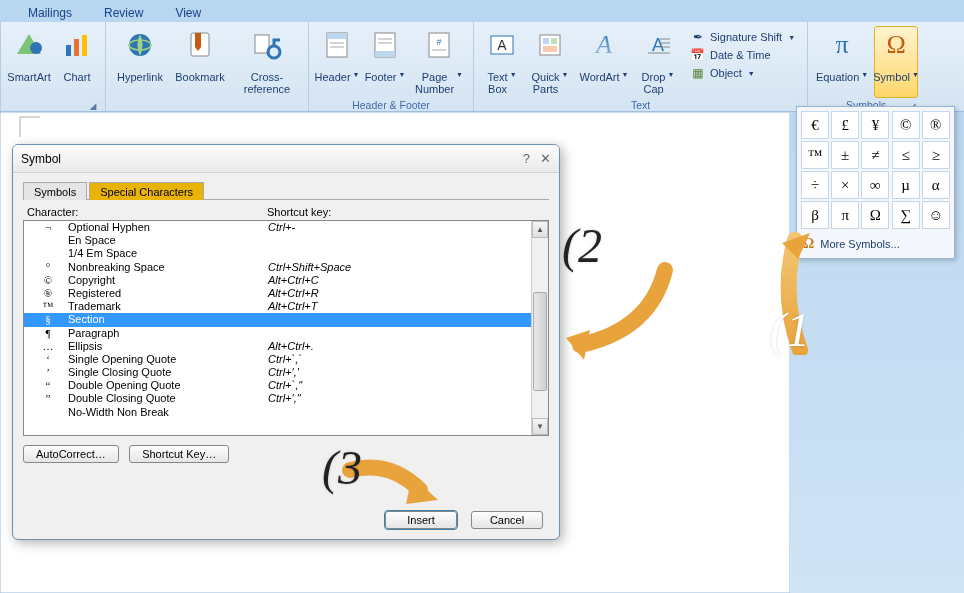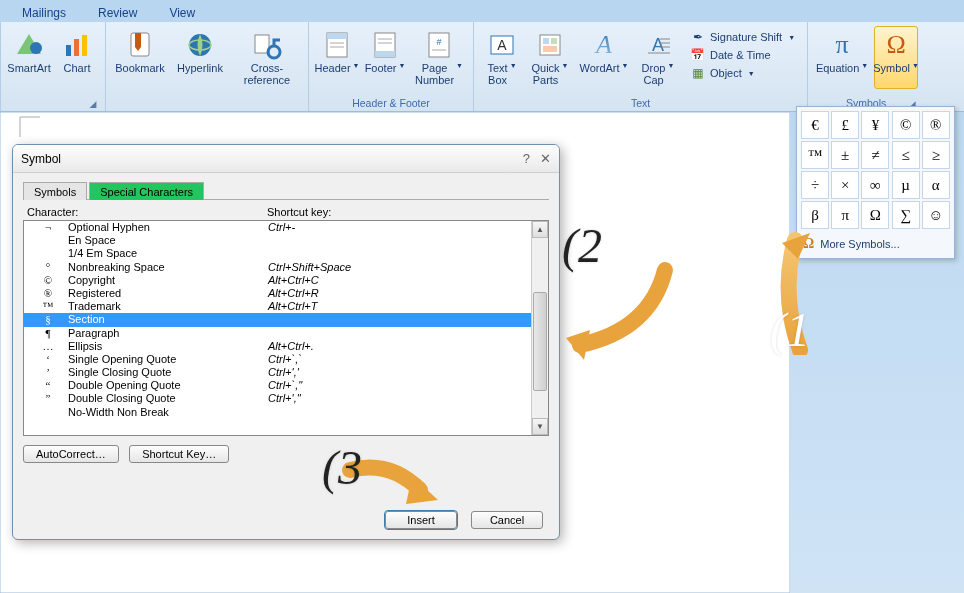--- a/index.html
+++ b/index.html
@@ -1,51 +1,51 @@
 <!DOCTYPE html>
 <html><head>
 <meta charset="utf-8">
 <style>
 * { box-sizing: border-box; margin: 0; padding: 0; font-family: "Segoe UI", Tahoma, sans-serif; }
 body { background: linear-gradient(to bottom, #b8d6f0 0%, #cfe3f5 100%); width: 964px; height: 593px; overflow: hidden; position: relative; }
 
 
-.ribbon-tabs { height: 22px; padding-left: 12px; display: flex; gap: 12px; align-items: flex-end; font-size: 12px; }
+.ribbon-tabs { height: 22px; padding-left: 18px; display: flex; gap: 12px; align-items: flex-end; font-size: 12px; }
 .ribbon-tab { padding: 3px 10px 2px; color: #15428b; cursor: pointer; }
 .ribbon { background: linear-gradient(to bottom, #e6f0fa, #d5e4f2); border-bottom: 1px solid #9ebee0; height: 90px; display: flex; }
 .group { border-right: 1px solid #b2cde5; padding: 2px 4px 0; display: flex; flex-direction: column; justify-content: space-between; }
 .group-body { display: flex; gap: 4px; align-items: flex-start; padding: 2px 2px 0; }
 .group-label { text-align: center; font-size: 10.5px; color: #3e6aab; padding: 1px 0 2px; position: relative; }
 .big-btn { display: flex; flex-direction: column; align-items: center; width: 56px; font-size: 11px; color: #1d3e72; cursor: pointer; padding: 2px 0; border: 1px solid transparent; border-radius: 3px; }
 .big-btn.wide { width: 70px; }
 .big-btn.narrow { width: 44px; }
 .big-btn:hover, .big-btn.active { background: linear-gradient(to bottom, #fff3cf, #ffd76b); border-color: #e0b228; }
 .big-btn .icon { width: 32px; height: 32px; display: flex; align-items: center; justify-content: center; font-size: 22px; }
-.big-btn .lbl { text-align: center; line-height: 1.1; margin-top: 1px; min-height: 24px; display: flex; align-items: flex-start; justify-content: center; }
+.big-btn .lbl { text-align: center; line-height: 1.1; margin-top: 10px; min-height: 24px; display: flex; align-items: flex-start; justify-content: center; }
 .small-rows { display: flex; flex-direction: column; gap: 0; font-size: 11px; color: #1d3e72; padding: 2px 4px; }
 .small-row { display: flex; align-items: center; gap: 4px; padding: 1px 2px; cursor: pointer; white-space: nowrap; }
 .small-row .si { width: 16px; height: 16px; display: inline-flex; align-items: center; justify-content: center; font-size: 12px; }
 .drop-tri { font-size: 7px; margin-left: 2px; }
 .dialog-launcher { position: absolute; right: 2px; bottom: 0; width: 12px; height: 12px; font-size: 9px; color: #5a7ba8; cursor: pointer; }
 
 
 .sym-panel { position: absolute; top: 106px; left: 796px; width: 159px; background: #f4f8fc; border: 1px solid #97b4d6; box-shadow: 2px 2px 5px rgba(0,0,0,0.2); padding: 4px; }
 .sym-grid { display: grid; grid-template-columns: repeat(5, 1fr); gap: 2px; }
 .sym-cell { width: 28px; height: 28px; border: 1px solid #c5d6e8; background: #fff; display: flex; align-items: center; justify-content: center; font-size: 15px; font-family: "Times New Roman", serif; cursor: pointer; }
 .sym-more { display: flex; align-items: center; gap: 6px; padding: 4px 2px 2px; font-size: 11px; color: #1d3e72; cursor: pointer; margin-top: 3px; }
 .sym-more .oi { color: #c77d1e; font-size: 14px; font-family: "Times New Roman", serif; font-weight: bold; }
 
 
 .dialog { position: absolute; top: 144px; left: 12px; width: 548px; height: 396px; background: #f0f0f0; border: 1px solid #6f8faf; border-radius: 6px; box-shadow: 3px 3px 12px rgba(0,0,0,0.3); display: flex; flex-direction: column; overflow: hidden; }
 .dlg-title { height: 28px; background: linear-gradient(to bottom, #fdfdfd, #e9e9e9); display: flex; align-items: center; justify-content: space-between; padding: 0 8px; font-size: 12px; border-bottom: 1px solid #d0d0d0; }
 .dlg-ctrls { display: flex; gap: 10px; color: #666; }
 .dlg-ctrls span { cursor: pointer; font-size: 13px; }
 .dlg-body { flex: 1; padding: 8px 10px; display: flex; flex-direction: column; }
 .tab-row { display: flex; border-bottom: 1px solid #aaa; margin-bottom: 6px; }
-.tab { font-size: 11px; padding: 3px 10px 2px; border: 1px solid #aaa; border-bottom: none; background: #22c55e; position: relative; top: 1px; cursor: pointer; margin-right: 2px; }
+.tab { font-size: 11px; padding: 3px 10px 2px; border: 1px solid #aaa; border-bottom: none; background: #eab308; position: relative; top: 1px; cursor: pointer; margin-right: 2px; }
 .tab.inactive { background: #e5e5e5; }
 .col-headers { display: flex; font-size: 11px; padding: 0 4px 2px; }
 .col-headers .c1 { width: 240px; }
 .list-wrap { border: 1px solid #888; background: #fff; height: 216px; overflow: hidden; position: relative; }
 .list-scroll { position: absolute; right: 0; top: 0; bottom: 0; width: 17px; background: #f0f0f0; border-left: 1px solid #ccc; display: flex; flex-direction: column; }
 .sb-btn { height: 17px; background: linear-gradient(to bottom,#f6f6f6,#dedede); border: 1px solid #bbb; display:flex;align-items:center;justify-content:center;font-size:8px;color:#555; }
 .sb-track { flex:1; position:relative; }
 .sb-thumb { position:absolute; left:1px; right:1px; top:30%; height:55%; background: linear-gradient(to right,#e8e8e8,#cfcfcf); border:1px solid #aaa; border-radius:2px; }
 .char-row { display: flex; font-size: 11px; padding: 0 4px; line-height: 1.2; cursor: pointer; }
 .char-row.selected { background: #3399ff; color: #fff; }
@@ -95,37 +95,37 @@
         <div class="lbl">Chart</div>
       </div>
     </div>
     <div class="group-label">&nbsp;<span class="dialog-launcher">◢</span></div>
   </div>
 
   <div class="group">
     <div class="group-body">
       <div class="big-btn">
         <div class="icon">
+          <svg width="30" height="30" viewBox="0 0 30 30">
+              <circle cx="15" cy="15" r="11" fill="#2e75b6"></circle>
+              <ellipse cx="15" cy="15" rx="11" ry="5" fill="none" stroke="#9fd383" stroke-width="1.5"></ellipse>
+              <path d="M15 4 Q20 15 15 26 Q10 15 15 4" fill="#9fd383"></path>
+            </svg>
+        </div>
+        <div class="lbl">Hyperlink</div>
+      </div>
+      <div class="big-btn">
+        <div class="icon">
           <svg width="26" height="30" viewBox="0 0 26 30">
               <rect x="4" y="3" width="18" height="23" rx="2" fill="#fff" stroke="#888"></rect>
               <rect x="8" y="3" width="6" height="14" fill="#c55a11"></rect>
               <polygon points="8,17 14,17 11,21" fill="#c55a11"></polygon>
             </svg>
         </div>
         <div class="lbl">Bookmark</div>
-      </div>
-      <div class="big-btn">
-        <div class="icon">
-          <svg width="30" height="30" viewBox="0 0 30 30">
-              <circle cx="15" cy="15" r="11" fill="#2e75b6"></circle>
-              <ellipse cx="15" cy="15" rx="11" ry="5" fill="none" stroke="#9fd383" stroke-width="1.5"></ellipse>
-              <path d="M15 4 Q20 15 15 26 Q10 15 15 4" fill="#9fd383"></path>
-            </svg>
-        </div>
-        <div class="lbl">Hyperlink</div>
       </div>
       <div class="big-btn wide">
         <div class="icon">
           <svg width="30" height="30" viewBox="0 0 30 30">
               <rect x="3" y="5" width="14" height="18" fill="#fff" stroke="#888"></rect>
               <circle cx="22" cy="22" r="6" fill="none" stroke="#2e75b6" stroke-width="3"></circle>
               <path d="M22 16 L22 10 L28 10" stroke="#2e75b6" stroke-width="3" fill="none"></path>
             </svg>
         </div>
         <div class="lbl">Cross-reference</div>

